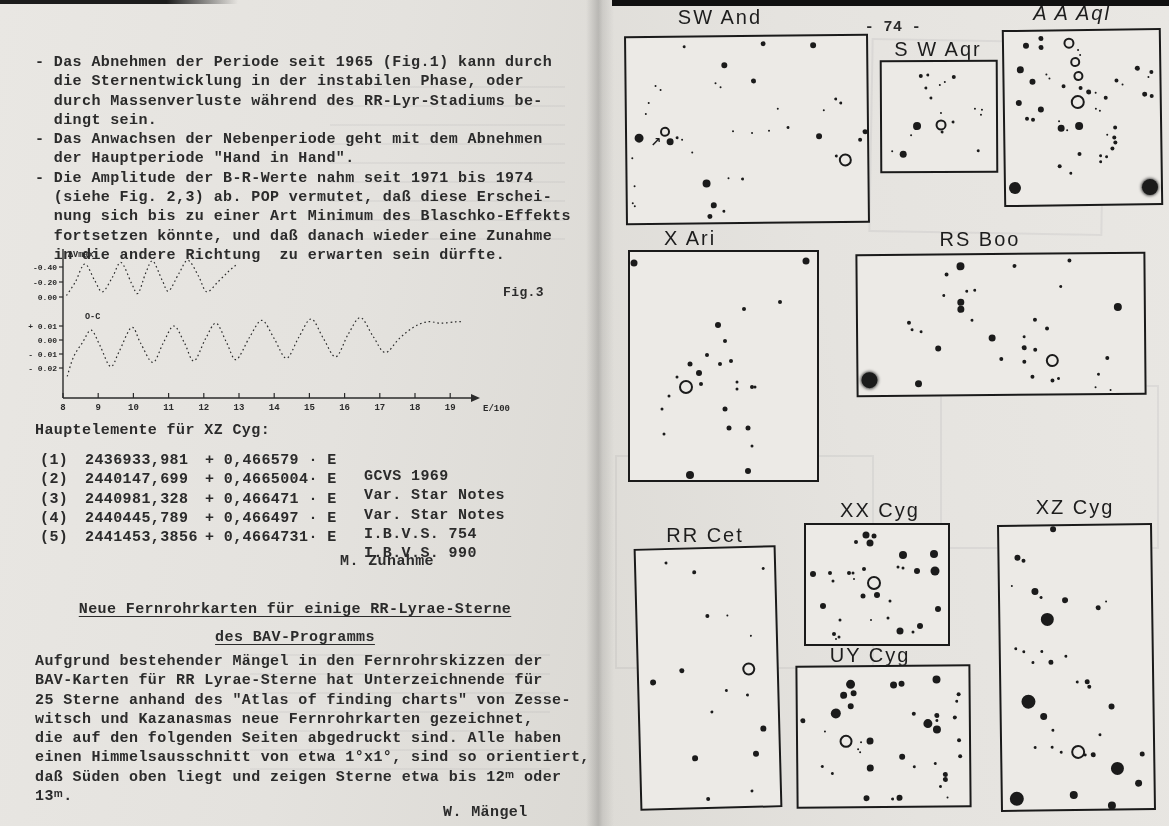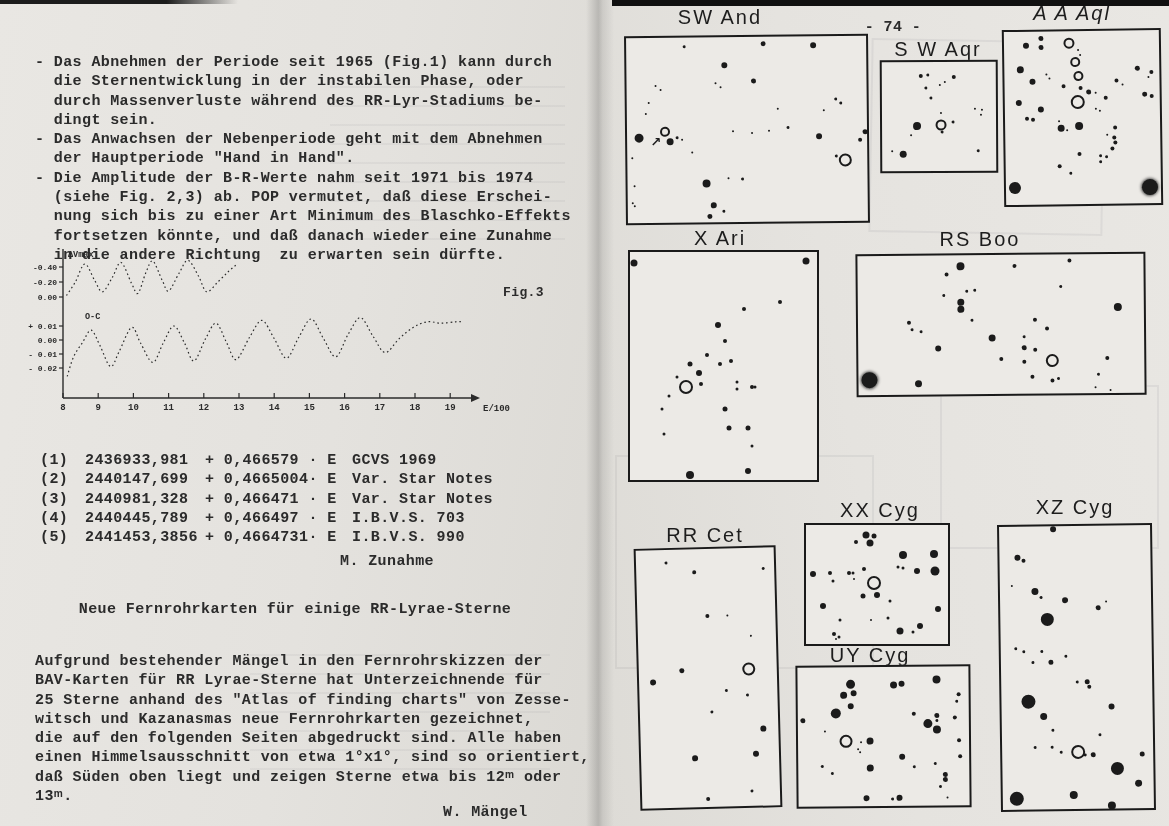--- a/index.html
+++ b/index.html
@@ -9,26 +9,26 @@
   #page-left{left:0;width:598px;background:linear-gradient(100deg,#e9e7e3 0%,#e4e2de 55%,#dbd9d4 100%);}
   #page-right{left:598px;width:571px;background:linear-gradient(260deg,#e9e7e3 0%,#e5e3df 55%,#dddbd6 100%);}
   .gutter{position:absolute;left:586px;top:0;width:28px;height:826px;
           background:linear-gradient(to right,rgba(30,30,30,0) 0%,rgba(30,30,30,.20) 45%,rgba(30,30,30,.10) 60%,rgba(30,30,30,0) 100%);}
   .bar-tl{position:absolute;left:0;top:0;width:238px;height:4px;
           background:linear-gradient(to right,#1c1c1c 70%,rgba(28,28,28,0));}
   .bar-tr{position:absolute;left:612px;top:0;width:557px;height:6px;background:#101010;}
   .tw{position:absolute;white-space:pre;font-family:"Liberation Mono","DejaVu Sans Mono","DejaVu Sans",monospace;
       font-weight:bold;color:#2b2b2b;font-size:15px;line-height:19.3px;letter-spacing:.4px;}
   .center{text-align:center;}
-  .uline{text-underline-offset:3px;}
+  .uline{text-decoration:underline;text-underline-offset:3px;}
   
   #elements-table{position:absolute;left:0;top:0;}
   .etr{position:absolute;white-space:pre;font-weight:bold;color:#2b2b2b;font-size:15px;letter-spacing:.4px;}
   .etr span{position:absolute;white-space:pre;}
-  .et-n{left:40px;} .et-ep{left:85px;} .et-term{left:205px;} .et-src{left:352px;}
+  .et-n{left:40px;} .et-ep{left:85px;} .et-term{left:205px;} .et-src{left:364px;margin-top:16px;}
   
   #fig3{position:absolute;left:28px;top:243px;}
   #fig3 text{font-family:"Liberation Mono","DejaVu Sans Mono",monospace;fill:#2b2b2b;}
   
   .fchart{position:absolute;left:0;top:0;}
   .fc-label{position:absolute;font-family:"Liberation Sans","DejaVu Sans",sans-serif;
             font-size:20px;letter-spacing:2px;color:#1d1d1d;text-align:center;}
   .fc-box{position:absolute;border:2px solid #1a1a1a;background:#eceae6;}
   .star{position:absolute;background:#1b1b1b;border-radius:50%;transform:translate(-50%,-50%);}
   .star.fuzz{box-shadow:0 0 3px 1px rgba(27,27,27,.75);}
@@ -101,32 +101,34 @@
       <text x="29" y="100" text-anchor="end" font-size="8" font-weight="bold">0.00</text>
       <line x1="31" y1="111" x2="35" y2="111" stroke="#2b2b2b" stroke-width="1.2"></line>
       <text x="29" y="114" text-anchor="end" font-size="8" font-weight="bold">- 0.01</text>
       <line x1="31" y1="125" x2="35" y2="125" stroke="#2b2b2b" stroke-width="1.2"></line>
       <text x="29" y="128" text-anchor="end" font-size="8" font-weight="bold">- 0.02</text>
       <text x="57" y="76" font-size="8.5" font-weight="bold">O-C</text>
       <path d="M39.2 133.4C40.3 130.1 43.0 119.4 45.6 113.8C48.1 108.2 51.4 104.2 54.4 99.8C57.3 95.4 60.2 86.7 63.2 87.2C66.1 87.7 68.7 96.5 72.0 102.6C75.2 108.7 79.3 122.7 82.5 123.6C85.7 124.5 87.8 114.7 91.3 108.2C94.8 101.7 100.1 85.8 103.6 84.4C107.2 83.0 108.9 94.0 112.4 99.8C116.0 105.6 120.9 119.4 124.8 119.4C128.6 119.4 131.8 105.9 135.3 99.8C138.8 93.7 142.4 83.0 145.9 83.0C149.4 83.0 153.1 94.0 156.4 99.8C159.8 105.6 162.4 118.7 165.9 118.0C169.5 117.3 173.9 101.9 177.6 95.6C181.3 89.3 184.6 79.5 188.1 80.2C191.6 80.9 195.3 93.7 198.7 99.8C202.0 105.9 204.4 117.5 208.2 116.6C212.0 115.7 217.3 100.7 221.6 94.2C225.8 87.7 229.8 77.2 233.9 77.4C238.0 77.6 242.1 89.3 246.2 95.6C250.3 101.9 254.4 115.4 258.5 115.2C262.6 115.0 266.7 100.7 270.8 94.2C274.9 87.7 279.1 75.8 283.2 76.0C287.3 76.2 291.4 89.3 295.5 95.6C299.6 101.9 303.7 114.5 307.8 113.8C311.9 113.1 316.0 97.9 320.1 91.4C324.2 84.9 328.3 74.4 332.4 74.6C336.5 74.8 340.7 87.0 344.8 92.8C348.9 98.6 352.7 109.1 357.1 109.6C361.5 110.1 366.5 99.8 371.2 95.6C375.9 91.4 380.5 87.2 385.2 84.4C389.9 81.6 394.6 79.5 399.3 78.8C404.0 78.1 408.7 80.2 413.4 80.2C418.1 80.2 424.0 79.0 427.5 78.8C431.0 78.6 433.3 78.8 434.5 78.8" fill="none" stroke="#2b2b2b" stroke-width="1.2" stroke-dasharray="1.6 2.8"></path>
     </svg>
   <div class="tw" style="left:503px;top:283px;font-size:13px;">Fig.3</div>
 
+  <div class="tw" style="left:35px;top:421px;">Hauptelemente für XZ Cyg:</div>
 
   <div id="elements-table">
       <div class="etr" style="left: 0px; top: 452px;"><span class="et-n">(1)</span><span class="et-ep">2436933,981</span><span class="et-term">+ 0,466579 · E</span><span class="et-src">GCVS 1969</span></div>
       <div class="etr" style="left: 0px; top: 471.3px;"><span class="et-n">(2)</span><span class="et-ep">2440147,699</span><span class="et-term">+ 0,4665004· E</span><span class="et-src">Var. Star Notes</span></div>
       <div class="etr" style="left: 0px; top: 490.6px;"><span class="et-n">(3)</span><span class="et-ep">2440981,328</span><span class="et-term">+ 0,466471 · E</span><span class="et-src">Var. Star Notes</span></div>
-      <div class="etr" style="left: 0px; top: 509.9px;"><span class="et-n">(4)</span><span class="et-ep">2440445,789</span><span class="et-term">+ 0,466497 · E</span><span class="et-src">I.B.V.S. 703</span></div>
+      <div class="etr" style="left: 0px; top: 509.9px;"><span class="et-n">(4)</span><span class="et-ep">2440445,789</span><span class="et-term">+ 0,466497 · E</span><span class="et-src">I.B.V.S. 754</span></div>
       <div class="etr" style="left: 0px; top: 529.2px;"><span class="et-n">(5)</span><span class="et-ep">2441453,3856</span><span class="et-term">+ 0,4664731· E</span><span class="et-src">I.B.V.S. 990</span></div>
     </div>
 
   <div class="tw" style="left:340px;top:552px;">M. Zunahme</div>
 
   <div class="tw center uline" style="left:35px;top:600px;width:520px;">Neue Fernrohrkarten für einige RR-Lyrae-Sterne</div>
+  <div class="tw center uline" style="left:35px;top:628px;width:520px;">des BAV-Programms</div>
 
   <div class="tw" style="left:35px;top:652px;">Aufgrund bestehender Mängel in den Fernrohrskizzen der
 BAV-Karten für RR Lyrae-Sterne hat Unterzeichnende für
 25 Sterne anhand des "Atlas of finding charts" von Zesse-
 witsch und Kazanasmas neue Fernrohrkarten gezeichnet,
 die auf den folgenden Seiten abgedruckt sind. Alle haben
 einen Himmelsausschnitt von etwa 1°x1°, sind so orientiert,
 daß Süden oben liegt und zeigen Sterne etwa bis 12ᵐ oder
 13ᵐ.</div>
 
@@ -258,21 +260,21 @@
       <span class="star" style="left: 61%; top: 76%; width: 3px; height: 3px;"></span>
       <span class="star" style="left: 6%; top: 90%; width: 12px; height: 12px;"></span>
       <span class="star fuzz" style="left: 93%; top: 91%; width: 16px; height: 16px;"></span>
       <span class="ring" style="left: 42%; top: 7%; width: 7px; height: 7px;"></span>
       <span class="ring" style="left: 46%; top: 18%; width: 6px; height: 6px;"></span>
       <span class="ring" style="left: 48%; top: 26%; width: 6px; height: 6px;"></span>
       <span class="ring" style="left: 47%; top: 41%; width: 10px; height: 10px;"></span>
     </div>
 </div>
 <div class="fchart">
-  <div class="fc-label" style="left:660px;top:227px;width:120px;">X Ari</div>
+  <div class="fc-label" style="left:630px;top:227px;width:120px;">X Ari</div>
   <div class="fc-box" style="left:628px;top:250px;width:187px;height:228px;">
       <span class="star" style="left: 2%; top: 5%; width: 7px; height: 7px;"></span>
       <span class="star" style="left: 94%; top: 4%; width: 7px; height: 7px;"></span>
       <span class="star" style="left: 80%; top: 22%; width: 4px; height: 4px;"></span>
       <span class="star" style="left: 61%; top: 25%; width: 4px; height: 4px;"></span>
       <span class="star" style="left: 47%; top: 32%; width: 6px; height: 6px;"></span>
       <span class="star" style="left: 51%; top: 39%; width: 4px; height: 4px;"></span>
       <span class="star" style="left: 41%; top: 45%; width: 4px; height: 4px;"></span>
       <span class="star" style="left: 48%; top: 49%; width: 4px; height: 4px;"></span>
       <span class="star" style="left: 54%; top: 48%; width: 4px; height: 4px;"></span>

